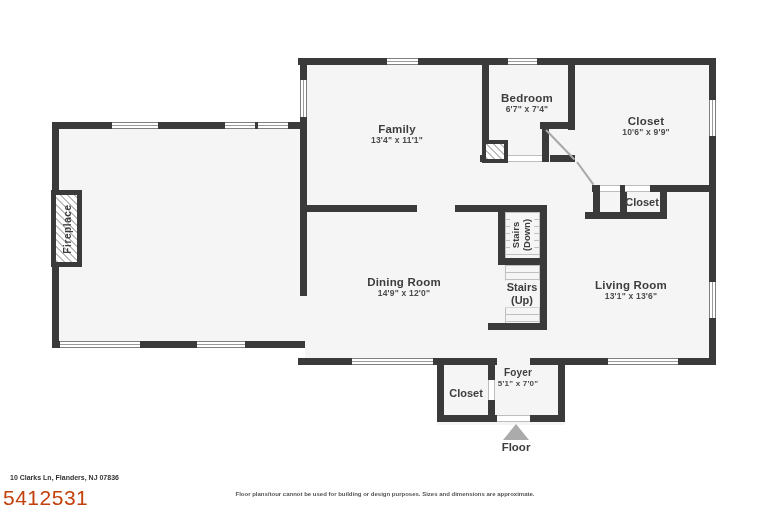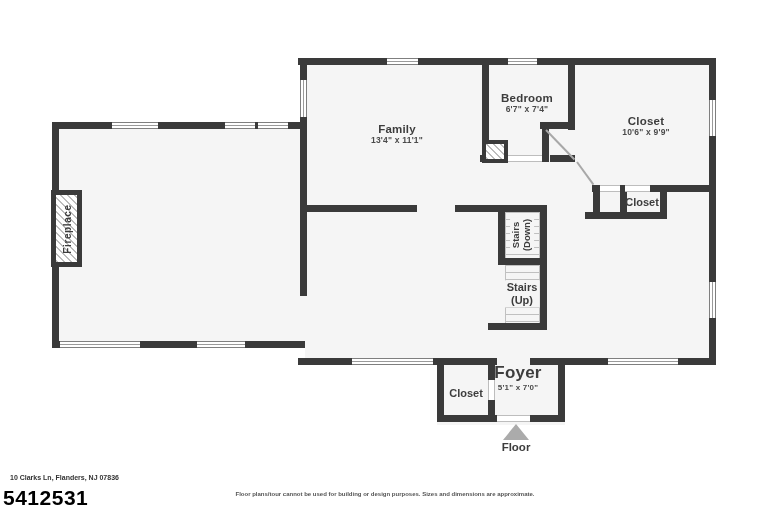--- a/index.html
+++ b/index.html
@@ -28,21 +28,21 @@
   .small-name{font-weight:bold;font-size:11px;}
   .stairs-lbl{font-weight:bold;font-size:10px;background:#f5f5f5;padding:1px 2px;}
   .rot{transform:translate(-50%,-50%) rotate(-90deg);}
   .fireplace-box{position:absolute;z-index:4;box-sizing:border-box;border:5px solid #3a3a3a;background:#fff;
          background-image:repeating-linear-gradient(45deg,#bdbdbd 0 1.5px,transparent 1.5px 5px);}
   .fireplace-box .fp-lbl{position:absolute;left:50%;top:50%;transform:translate(-50%,-50%) rotate(-90deg);
          font-weight:bold;font-size:10px;letter-spacing:.6px;color:#3d3d3d;white-space:nowrap;}
   .entry-tri{position:absolute;z-index:5;width:0;height:0;border-left:13px solid transparent;
          border-right:13px solid transparent;border-bottom:16px solid #ababab;}
   .footer-address{position:absolute;z-index:6;left:10px;top:474px;font-size:7px;font-weight:bold;color:#333;}
-  .footer-mls{position:absolute;z-index:6;left:3px;top:486px;font-size:21px;font-weight:700;color:#000000;letter-spacing:.5px;}
+  .footer-mls{position:absolute;z-index:6;left:3px;top:486px;font-size:21px;font-weight:400;color:#c2410c;letter-spacing:.5px;}
   .footer-disclaimer{position:absolute;z-index:6;left:385px;top:491px;transform:translateX(-50%);
          font-size:6px;font-weight:bold;color:#555;white-space:nowrap;}
 </style>
 </head>
 <body>
 
 <div id="canvas">
 
   <div class="plate" style="left:52px;top:122px;width:253px;height:226px;"></div>
   <div class="plate" style="left:305px;top:58px;width:411px;height:147px;"></div>
@@ -119,22 +119,30 @@
     <div class="room-dims">13'4" x 11'1"</div>
   </div>
   <div class="lbl" style="left:527px;top:103px;">
     <div class="room-name">Bedroom</div>
     <div class="room-dims">6'7" x 7'4"</div>
   </div>
   <div class="lbl" style="left:646px;top:126px;">
     <div class="room-name">Closet</div>
     <div class="room-dims">10'6" x 9'9"</div>
   </div>
+  <div class="lbl" style="left:404px;top:287px;">
+    <div class="room-name">Dining Room</div>
+    <div class="room-dims">14'9" x 12'0"</div>
+  </div>
+  <div class="lbl" style="left:631px;top:290px;">
+    <div class="room-name">Living Room</div>
+    <div class="room-dims">13'1" x 13'6"</div>
+  </div>
   <div class="lbl" style="left:518px;top:377px;">
-    <div class="room-name" style="font-size:17px;">Foyer</div>
+    <div class="room-name" style="font-size:10px;">Foyer</div>
     <div class="room-dims" style="font-size:8px;">5'1" x 7'0"</div>
   </div>
   <div class="lbl small-name" style="left:642px;top:202px;">Closet</div>
   <div class="lbl small-name" style="left:466px;top:393px;">Closet</div>
 
   <div class="lbl rot stairs-lbl" style="left:522px;top:235px;font-size:9.5px;">
     <div>Stairs</div>
     <div>(Down)</div>
   </div>
   <div class="lbl stairs-lbl" style="left:522px;top:294px;font-size:11px;">

